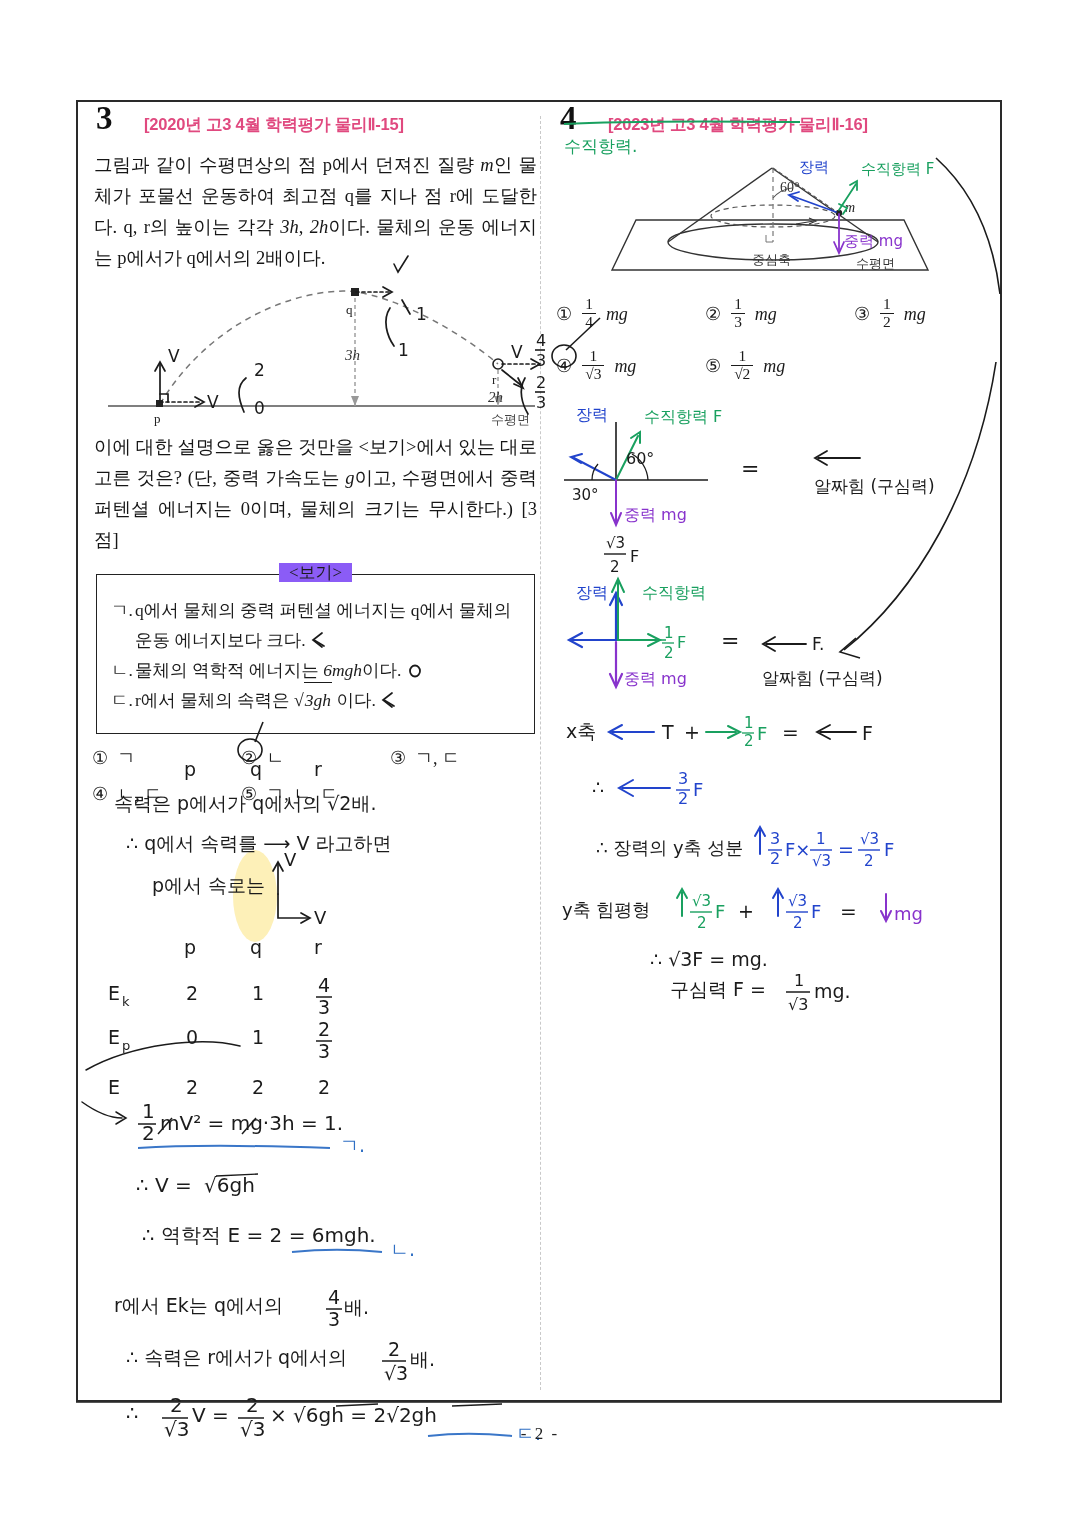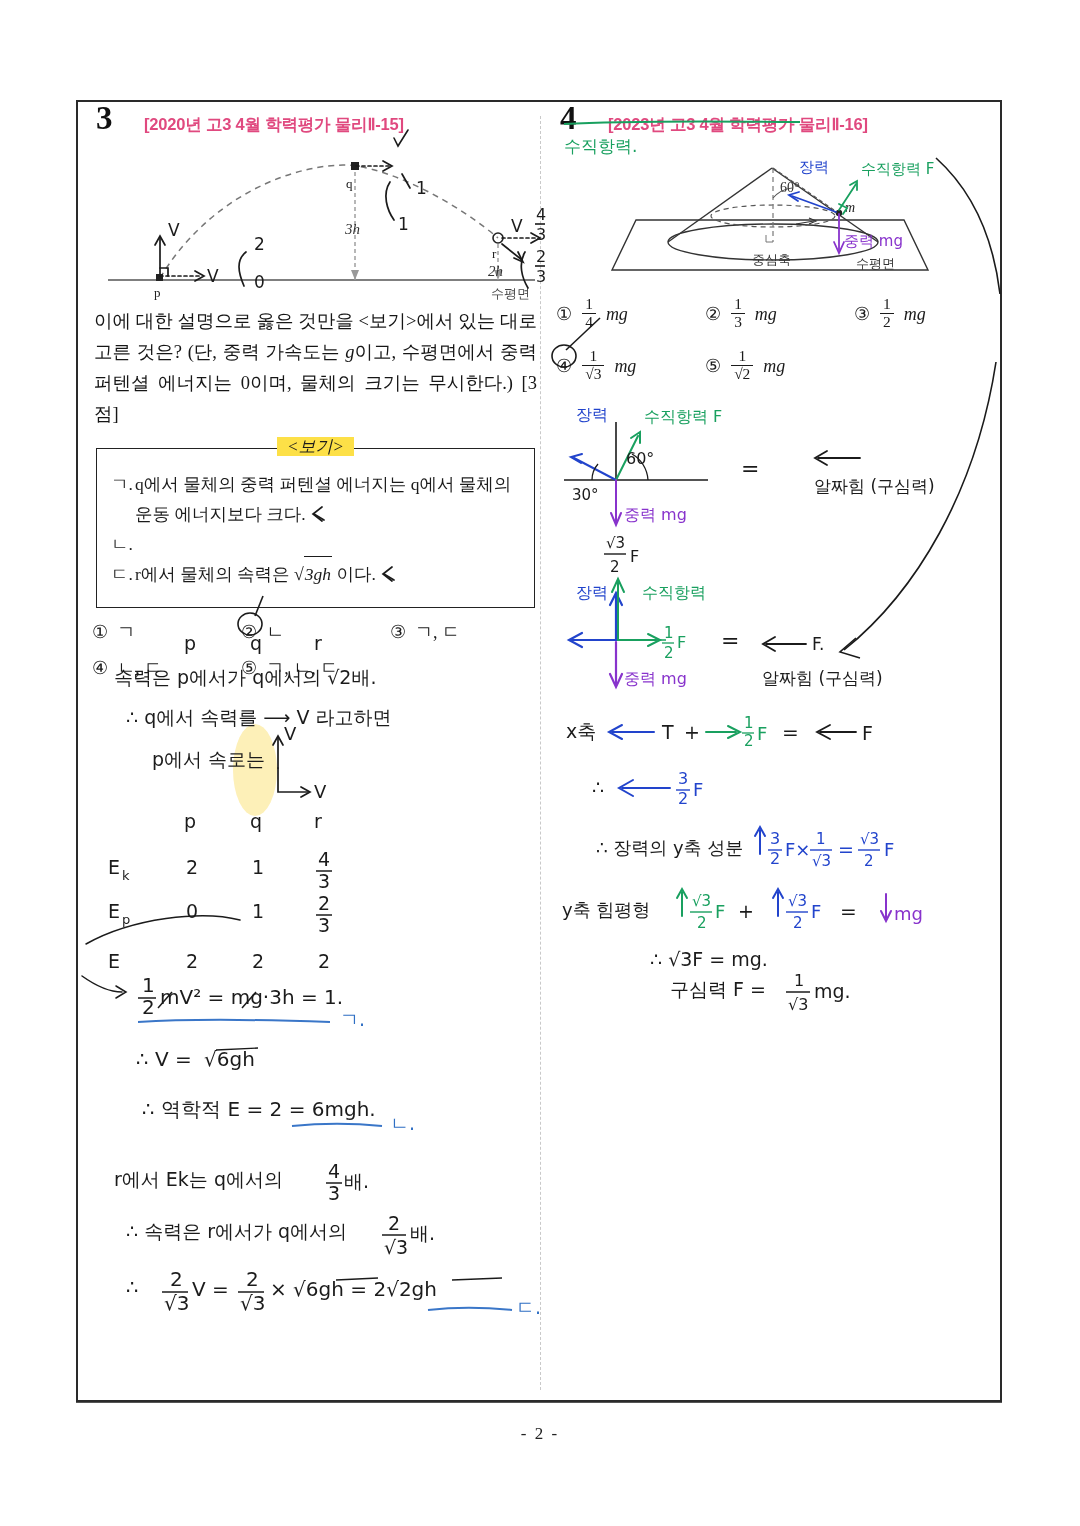--- a/index.html
+++ b/index.html
@@ -54,21 +54,21 @@
   .choices { margin-top:6px; font-size:18px; line-height:36px; }
   .chrow { display:flex; }
   .chcell { width:33.33%; display:flex; align-items:center; gap:9px; }
 
   
   .bogi-wrap { position:relative; margin:18px 4px 0 4px; }
   .bogi-title {
     position:absolute; top:-13px; left:0; right:0;
     text-align:center; font-size:17px;
   }
-  .bogi-title span { background:#fde047; padding:0 10px;font-style:italic; }
+  .bogi-title span { background:#8b5cf6; padding:0 10px; }
   .bogi-box {
     border:1.6px solid #222; padding:20px 14px 18px 14px;
     font-size:17.5px; line-height:30px;
   }
   .bogi-item { display:flex; gap:8px; }
   .bogi-item .mk { width:16px; flex:none; }
 
   
   .frac { display:inline-flex; flex-direction:column; align-items:center;
           vertical-align:middle; line-height:1.05; font-size:0.86em;
@@ -103,20 +103,23 @@
 <div class="page">
   <div class="divider"></div>
 
   <div class="col col-left">
 
     <div class="qhead">
       <div class="qnum">3</div>
       <div class="qtag">[2020년 고3 4월 학력평가 물리Ⅱ-15]</div>
     </div>
 
+    <div class="qbody">
+      그림과 같이 수평면상의 점 p에서 던져진 질량 <i>m</i>인 물체가 포물선 운동하여 최고점 q를 지나 점 r에 도달한다. q, r의 높이는 각각 <i>3h</i>, <i>2h</i>이다. 물체의 운동 에너지는 p에서가 q에서의 2배이다.
+    </div>
 
     <div class="dia3">
       <svg width="447" height="152" viewBox="0 0 447 152">
 
         <line x1="10" y1="128" x2="437" y2="128" stroke="#555" stroke-width="1.6"></line>
 
         <path d="M62 126 C 120 30, 220 8, 258 14 C 300 20, 360 52, 400 86" fill="none" stroke="#777" stroke-width="1.5" stroke-dasharray="6 5"></path>
 
         <rect x="253" y="10" width="8" height="8" fill="#222"></rect>
         <text x="248" y="36" font-size="13" fill="#222" font-family="'Liberation Serif',serif">q</text>
@@ -203,20 +206,25 @@
             <svg width="22" height="16" style="display:inline-block;vertical-align:-2px">
               <g stroke="#1b1b1b" stroke-width="1.7" fill="none" stroke-linecap="round">
                 <path d="M12 1 L3 8 L12 15"></path>
                   <path d="M4 8 L14 14"></path>
               </g>
             </svg>
           </span>
         </div>
         <div class="bogi-item">
           <span class="mk">ㄴ.</span>
+          <span>물체의 역학적 에너지는 <i>6mgh</i>이다.
+            <svg width="20" height="16" style="display:inline-block;vertical-align:-2px">
+              <ellipse cx="9" cy="9" rx="5" ry="5.5" stroke="#1b1b1b" stroke-width="1.8" fill="none"></ellipse>
+            </svg>
+          </span>
         </div>
         <div class="bogi-item">
           <span class="mk">ㄷ.</span>
           <span>r에서 물체의 속력은
             <span class="sqrt"><span class="rad">√</span><span class="bar"><i>3gh</i></span></span> 이다.
             <svg width="22" height="16" style="display:inline-block;vertical-align:-2px">
               <g stroke="#1b1b1b" stroke-width="1.7" fill="none" stroke-linecap="round">
                 <path d="M12 1 L3 8 L12 15"></path>
                   <path d="M4 8 L14 14"></path>
               </g>

